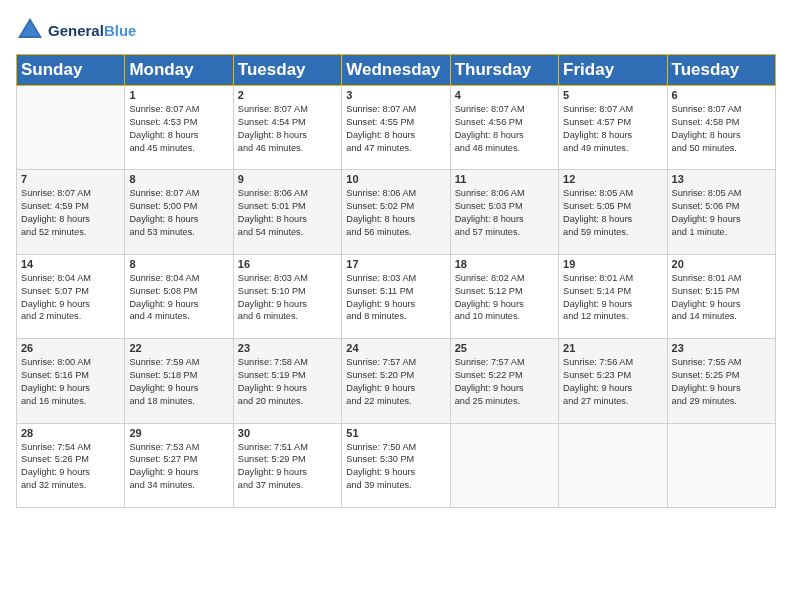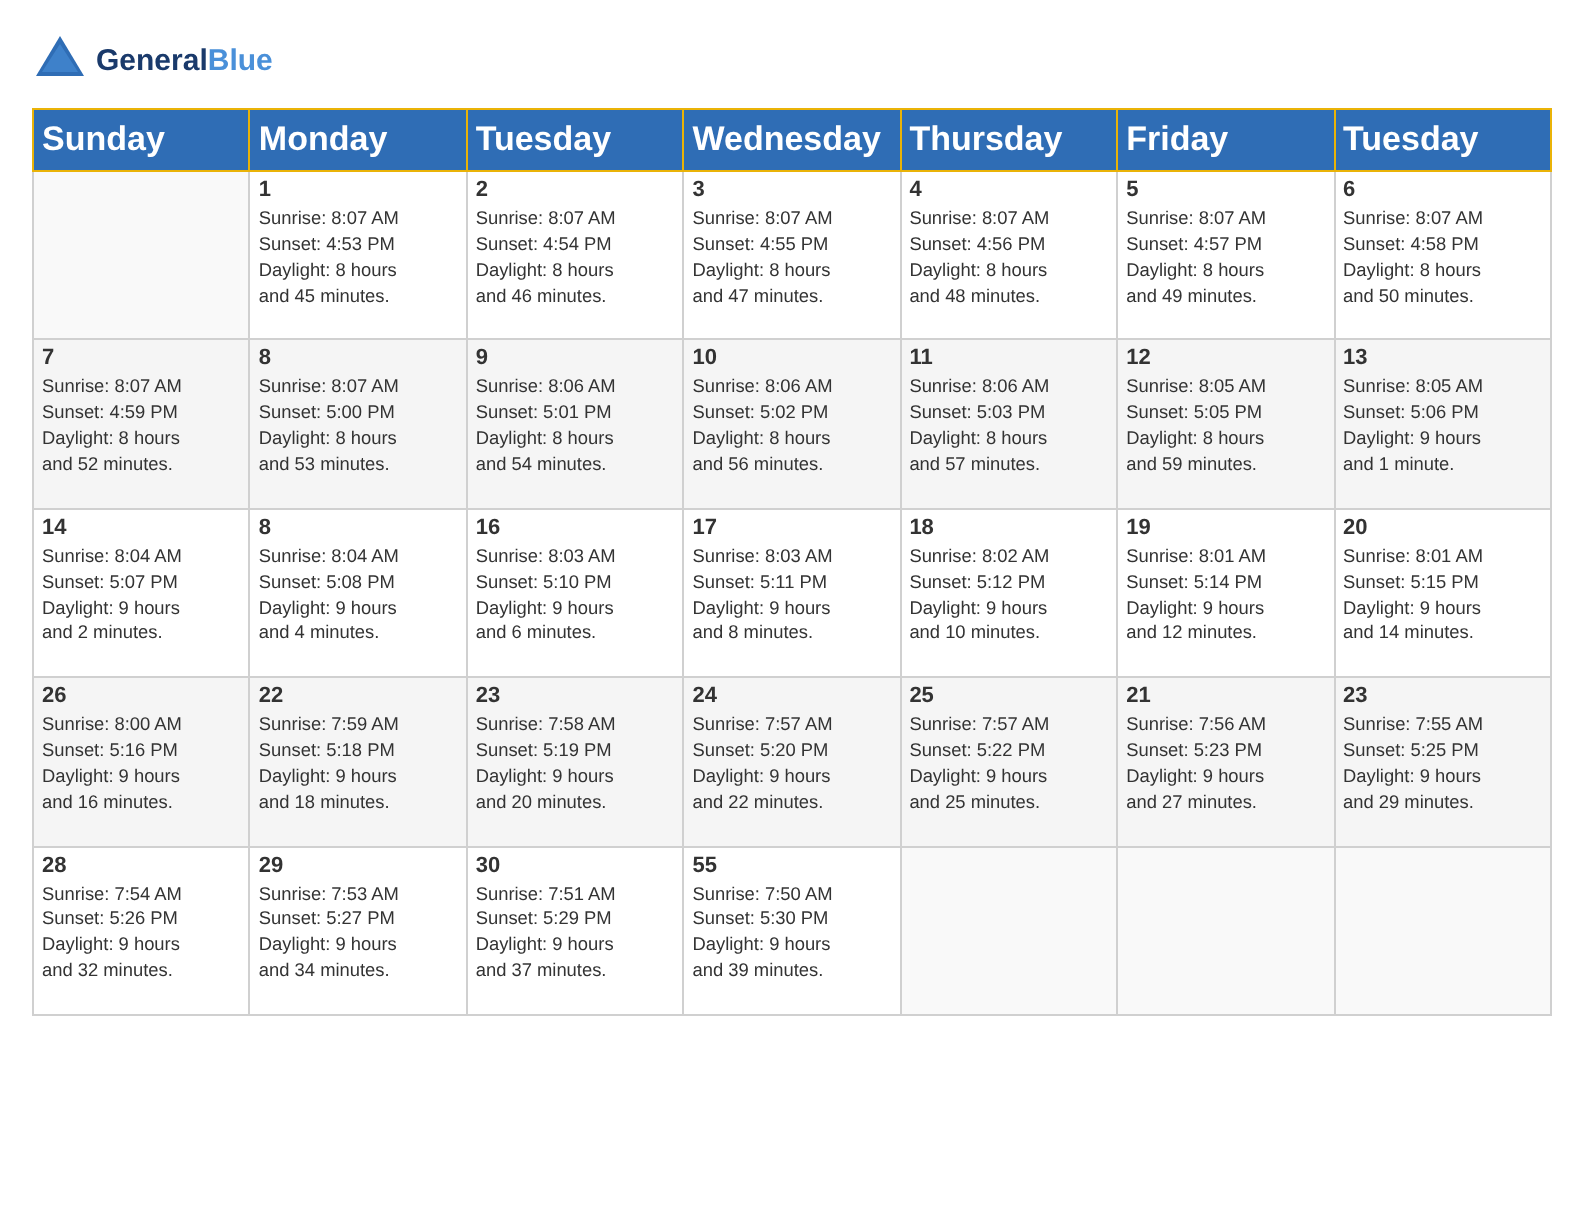--- a/index.html
+++ b/index.html
@@ -243,21 +243,21 @@
           </td>
           <td>
             <div class="day-num">29</div>
             <div class="day-info">Sunrise: 7:53 AM<br>Sunset: 5:27 PM<br>Daylight: 9 hours<br>and 34 minutes.</div>
           </td>
           <td>
             <div class="day-num">30</div>
             <div class="day-info">Sunrise: 7:51 AM<br>Sunset: 5:29 PM<br>Daylight: 9 hours<br>and 37 minutes.</div>
           </td>
           <td>
-            <div class="day-num">55</div>
+            <div class="day-num">51</div>
             <div class="day-info">Sunrise: 7:50 AM<br>Sunset: 5:30 PM<br>Daylight: 9 hours<br>and 39 minutes.</div>
           </td>
           <td class="empty-cell"></td>
           <td class="empty-cell"></td>
           <td class="empty-cell"></td>
         </tr>
       </tbody>
   </table>
 </div>
 

